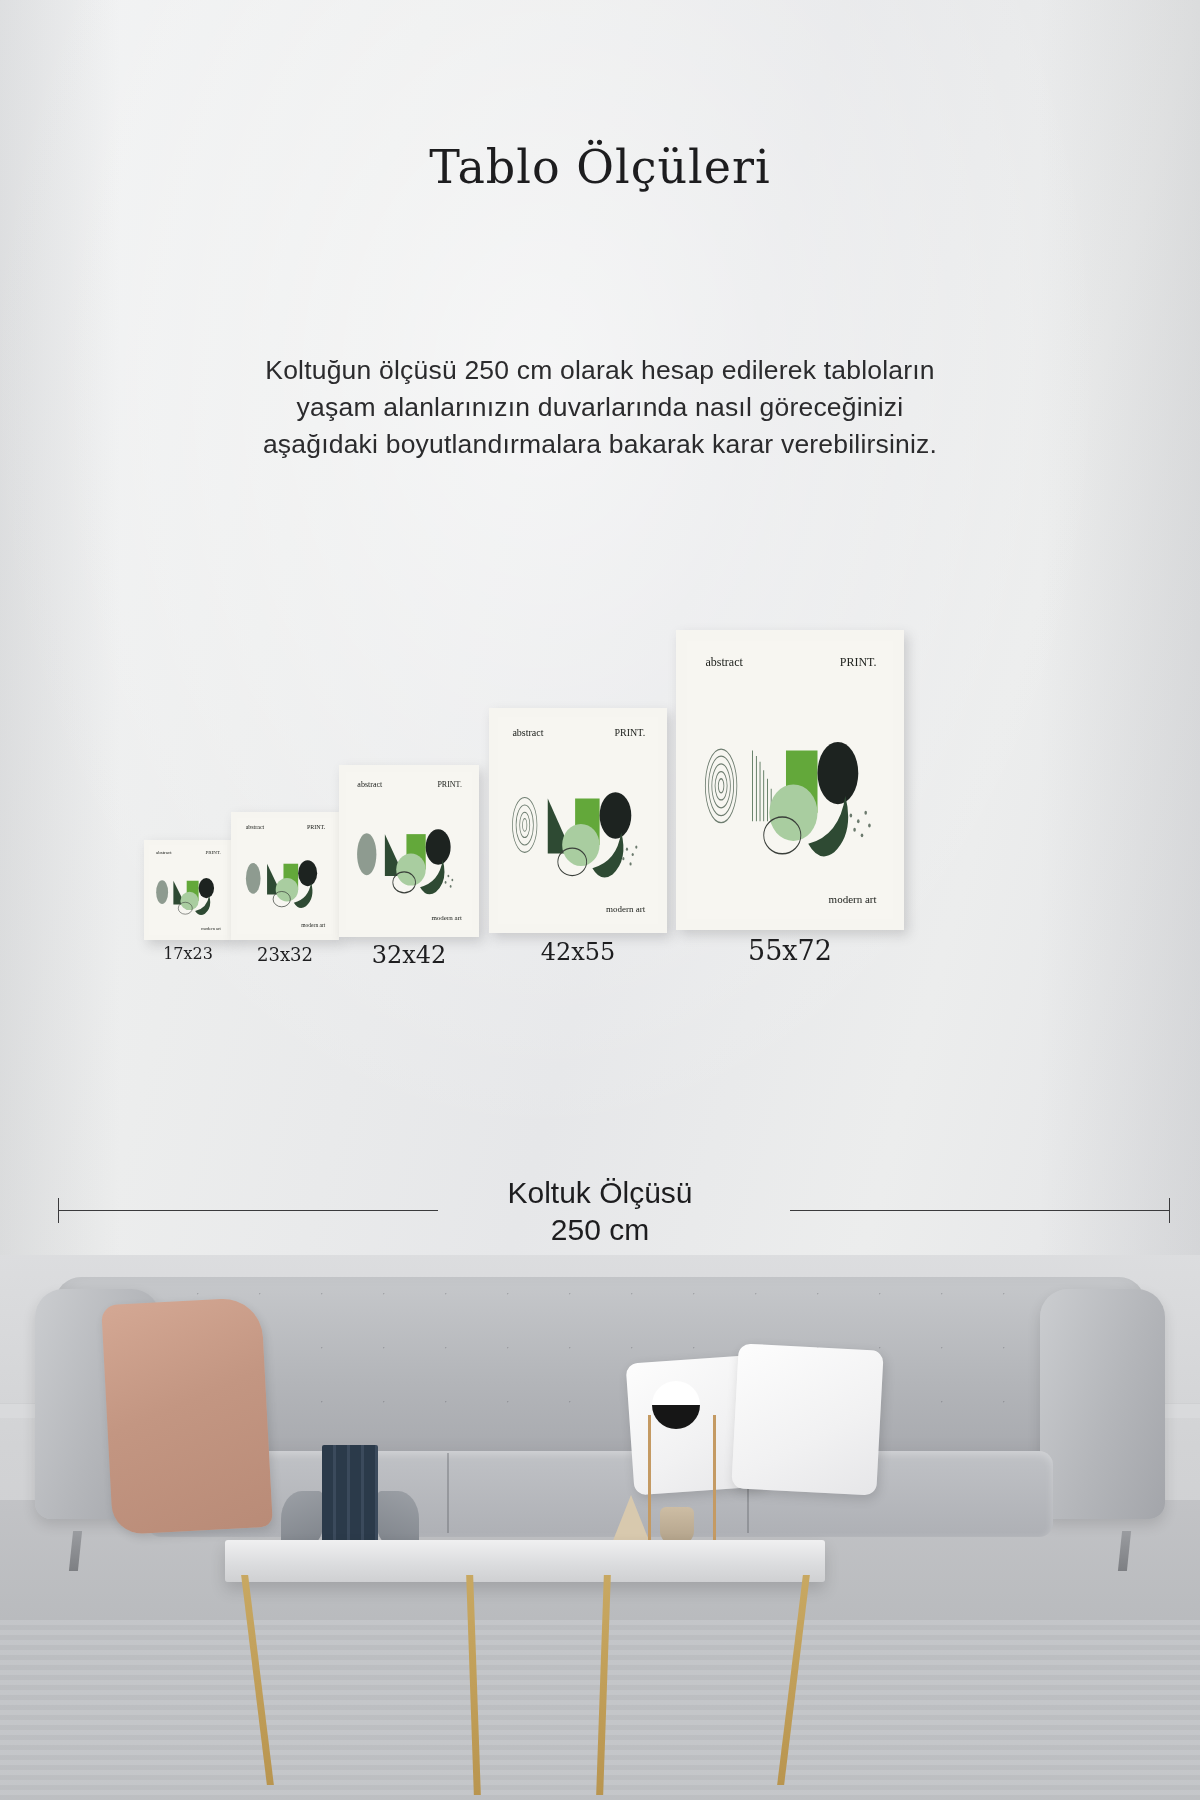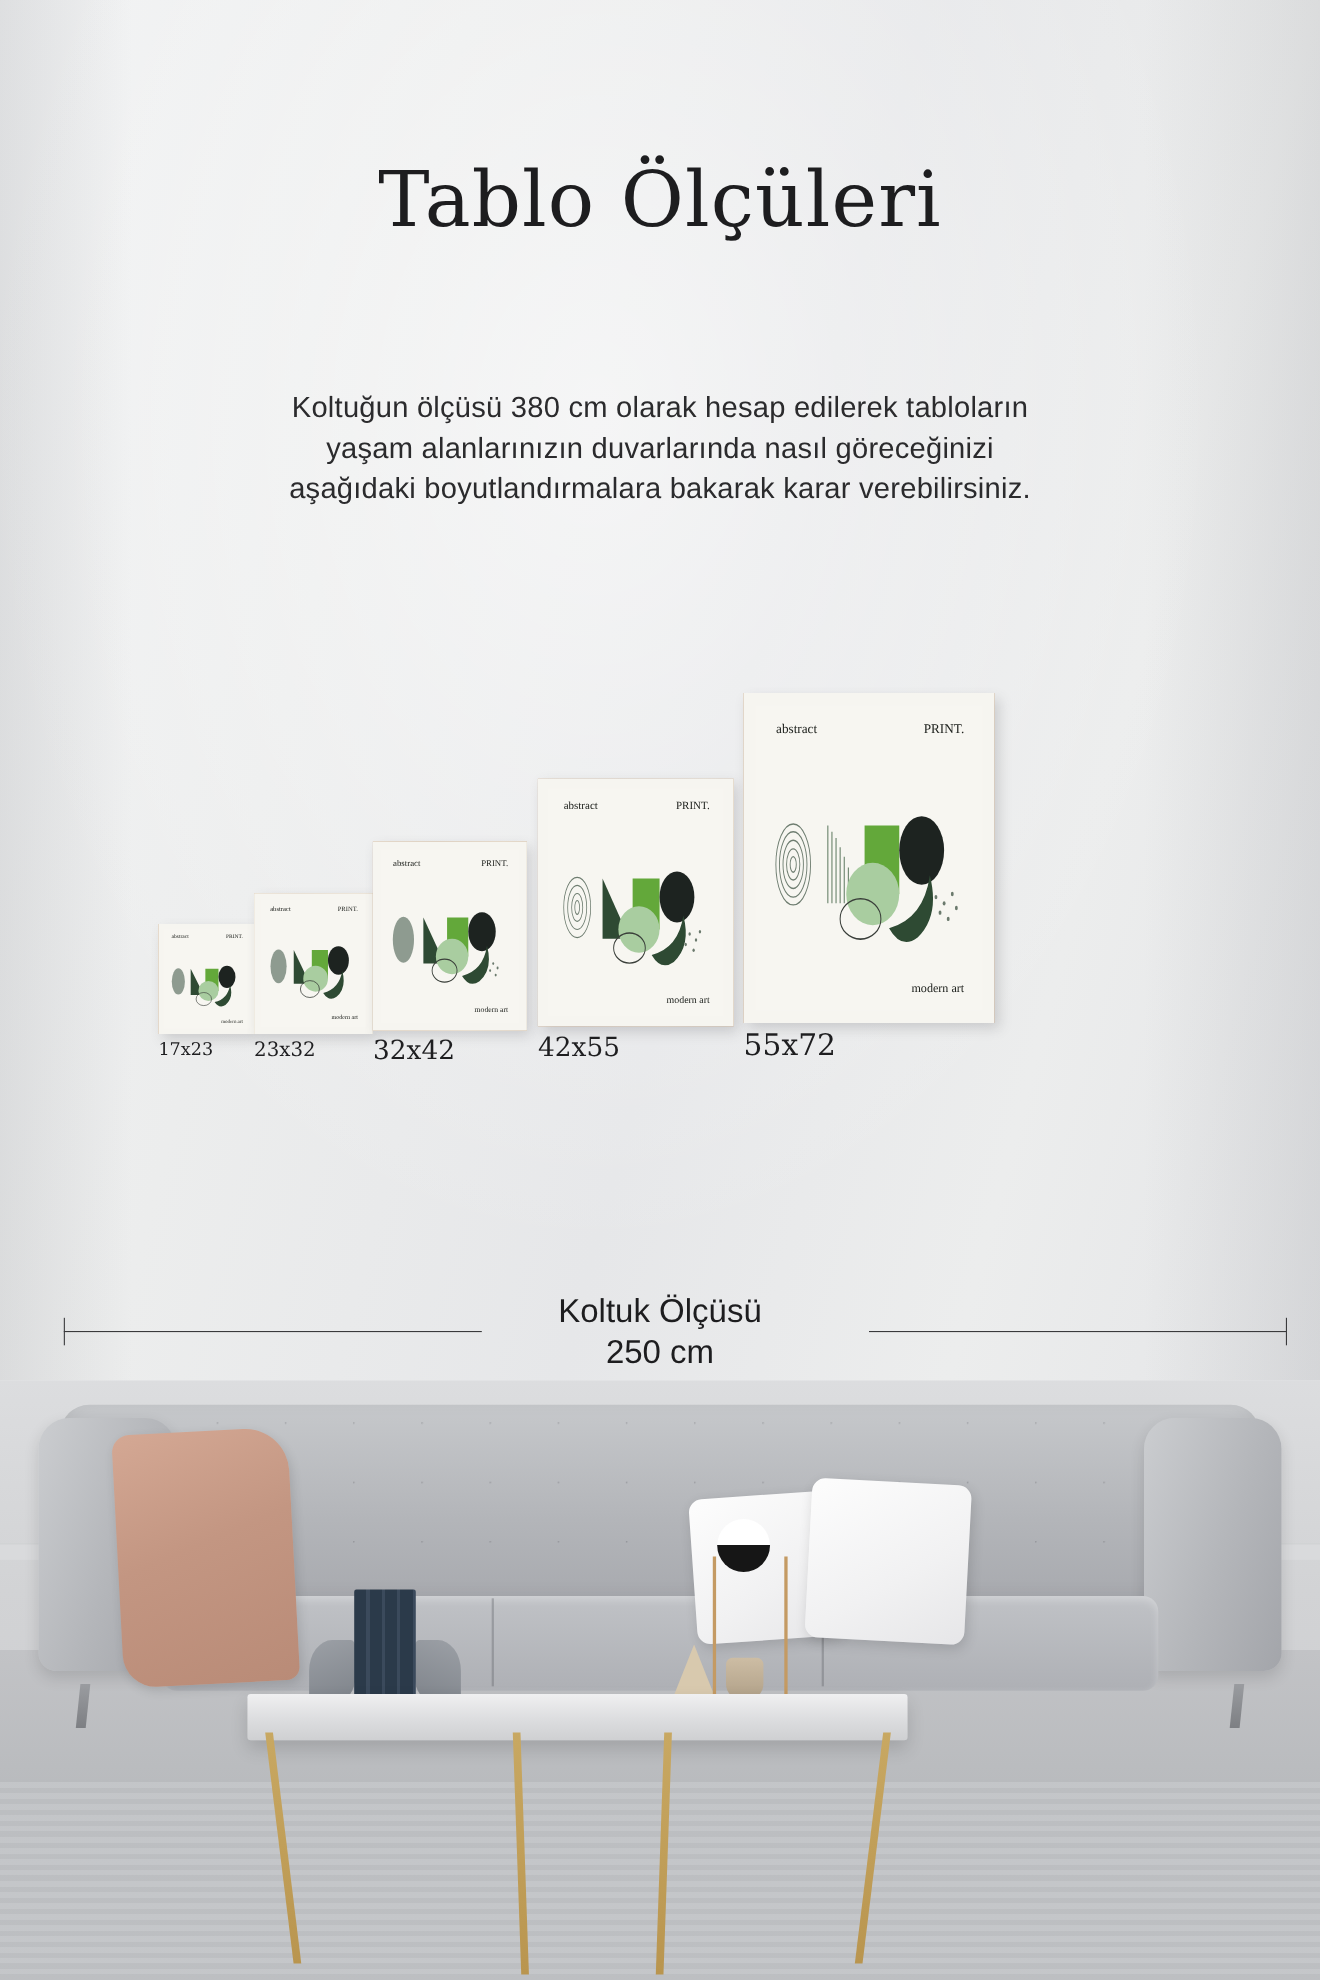--- a/index.html
+++ b/index.html
@@ -43,21 +43,21 @@
   }
 
   
   .title {
     position: absolute;
     top: 140px;
     left: 0;
     width: 1200px;
     text-align: center;
     font-family: "DejaVu Serif", serif;
-    font-size: 70px;
+    font-size: 46px;
     font-weight: 400;
     letter-spacing: 1px;
     color: #1d1d1f;
   }
   .subtitle {
     position: absolute;
     top: 352px;
     left: 80px;
     width: 1040px;
     text-align: center;
@@ -106,21 +106,21 @@
   }
   .poster .lbl.tl { left: 9%; top: 5%; }
   .poster .lbl.tr { right: 8%; top: 5%; }
   .poster .lbl.br { right: 8%; bottom: 5%; }
 
   .art { position: absolute; left: 5%; top: 24%; width: 90%; height: 56%; }
 
   .size-label {
     position: absolute;
     left: 0; width: 100%;
-    text-align: left;
+    text-align: center;
     font-family: "DejaVu Serif", serif;
     color: #1e1e20;
   }
 
   
   .measure {
     position: absolute;
     left: 0;
     top: 1160px;
     width: 1200px;
@@ -327,21 +327,21 @@
 </head>
 <body>
 
 <div class="wall">
   <div class="wall-vignette"></div>
   <div class="wall-shadow-left"></div>
   <div class="wall-shadow-right"></div>
 </div>
 
 <div class="title">Tablo Ölçüleri</div>
-<div class="subtitle">Koltuğun ölçüsü 380 cm olarak hesap edilerek tabloların
+<div class="subtitle">Koltuğun ölçüsü 250 cm olarak hesap edilerek tabloların
 yaşam alanlarınızın duvarlarında nasıl göreceğinizi
 aşağıdaki boyutlandırmalara bakarak karar verebilirsiniz.</div>
 
 <div class="frames">
 
   <div class="frame-wrap" style="left:144px; width:88px; height:120px;">
     <div class="frame" style="width:88px; height:100px; padding:5px;">
       <div class="mat"></div>
       <div class="poster" style="left:5px; top:5px; right:5px; bottom:5px;">
         <div class="lbl tl" style="font-size:5px;">abstract</div>

